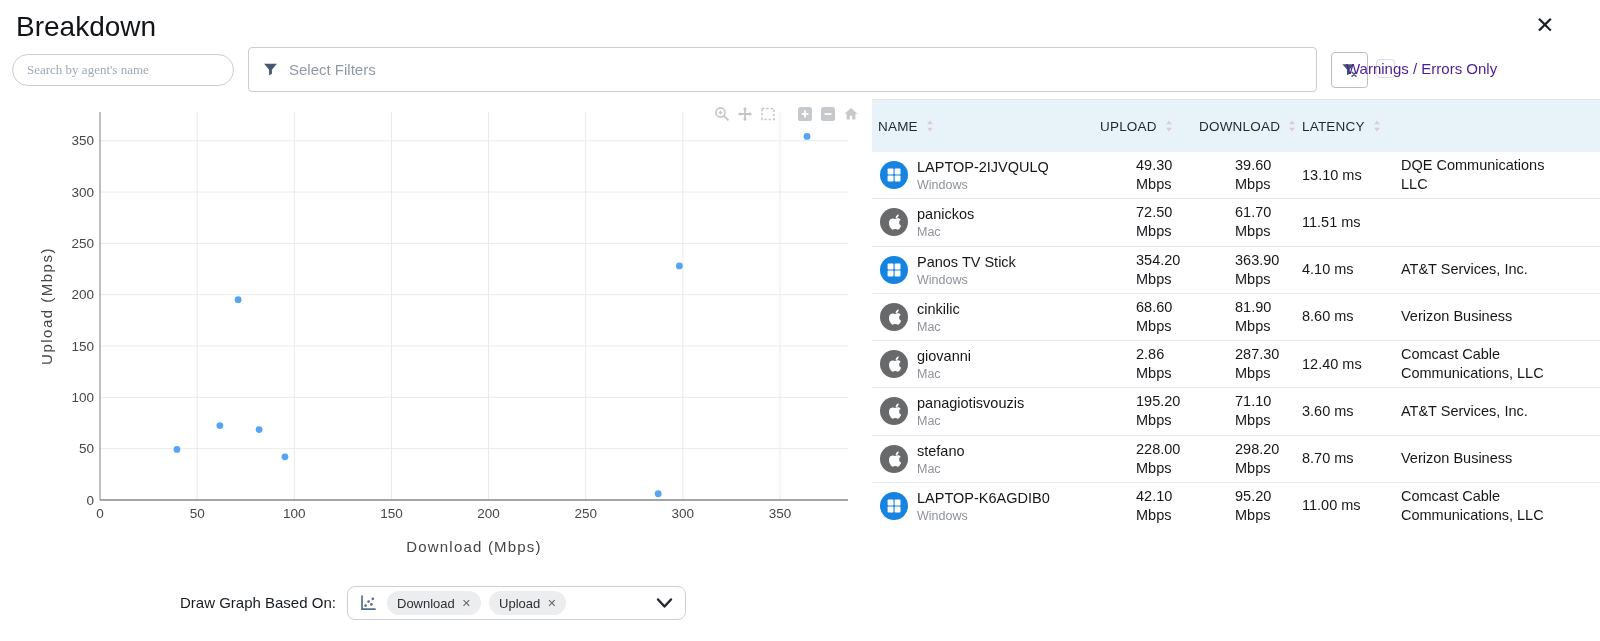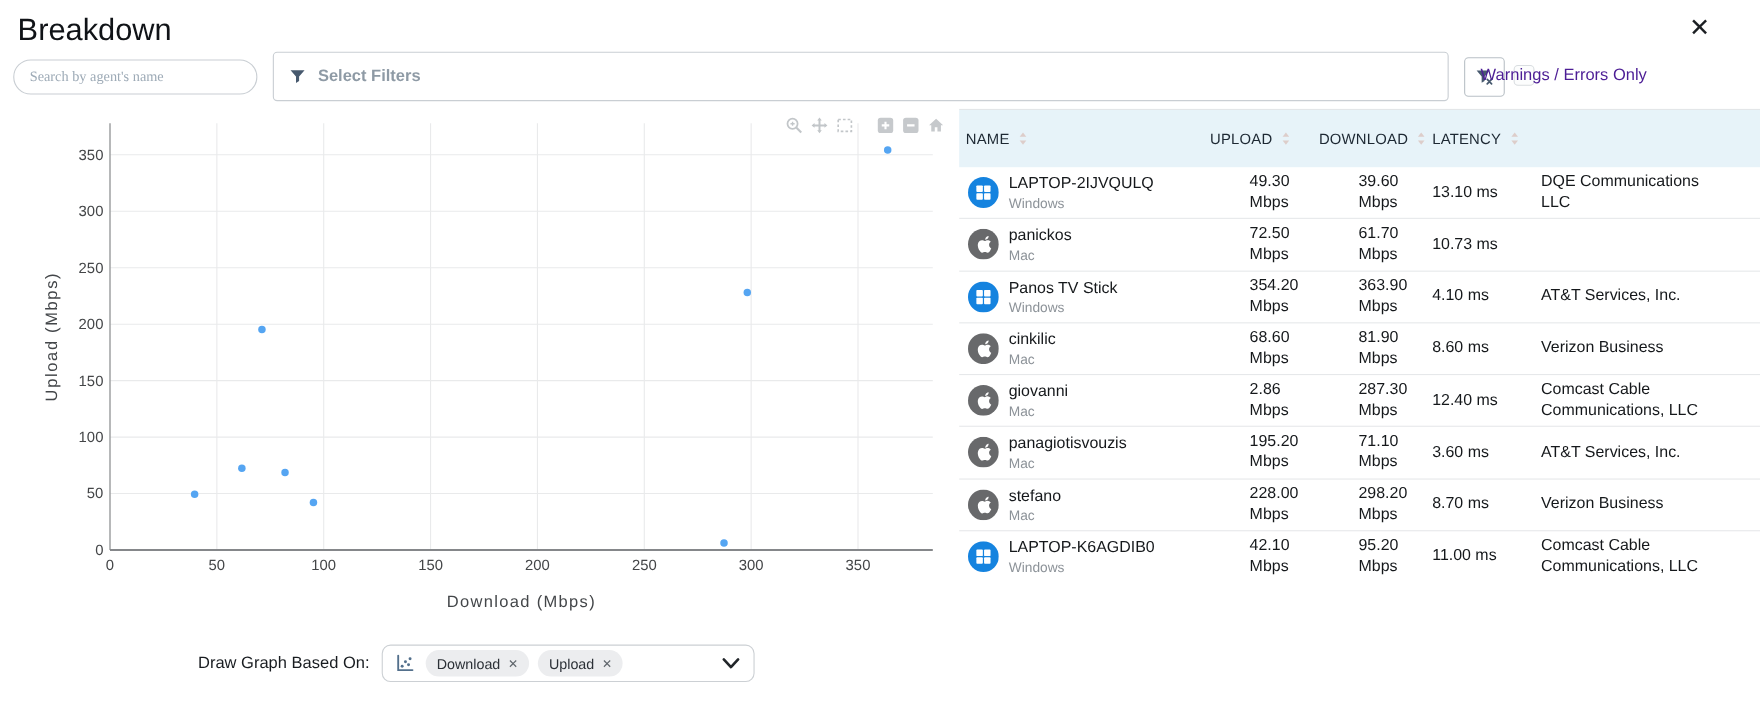--- a/index.html
+++ b/index.html
@@ -12,21 +12,21 @@
   .page-title { position:absolute; left:16px; top:11px; font-size:28px; font-weight:400; color:#101317; }
   .close-btn { position:absolute; left:1528px; top:8px; width:34px; height:34px; border:none; background:none;
                font-size:23px; color:#1c1f23; cursor:pointer; line-height:34px; text-align:center; }
   
   .search-input { position:absolute; left:12px; top:54px; width:222px; height:32px; border:1px solid #c9ced3;
                   border-radius:16px; padding:0 14px; font-size:13px; color:#33404d; outline:none;
                   font-family:Liberation Serif, serif; }
   .search-input::placeholder { color:#9daab6; }
   .filter-bar { position:absolute; left:248px; top:47px; width:1069px; height:45px; border:1px solid #c9ced3;
                 border-radius:4px; background:#fff; display:flex; align-items:center; padding-left:13px; cursor:text; }
-  .filter-placeholder { font-size:15px; color:#8e9aa5; margin-left:10px;font-weight:bold; }
+  .filter-placeholder { font-size:15px; color:#8e9aa5; margin-left:10px; }
   .clear-filter-btn { position:absolute; left:1331px; top:52px; width:37px; height:36px; border:1px solid #b9c0c6;
                       border-radius:4px; background:#fff; display:flex; align-items:center; justify-content:center; cursor:pointer; }
   .warn-checkbox { position:absolute; left:1376px; top:59px; width:19px; height:19px; border:1.5px solid #d9dde0;
                    border-radius:4px; background:#fcfdfd; cursor:pointer; }
   .warn-label { position:absolute; left:1346px; top:60px; font-size:15px; color:#4c1d95; }
   
   .chart-wrap { position:absolute; left:0; top:100px; width:862px; height:475px; }
   .chart-svg { position:absolute; left:0; top:0; }
   .modebar { position:absolute; left:713px; top:5px; display:flex; align-items:center; gap:6px; }
   .modebar .mb-btn { width:17px; height:17px; display:flex; align-items:center; justify-content:center;
@@ -273,21 +273,21 @@
               </g>
             </svg>
           </span>
           <div>
             <div class="agent-name">panickos</div>
             <div class="agent-os">Mac</div>
           </div>
         </div>
         <div class="c-val"><span class="wrapcap">72.50 Mbps</span></div>
         <div class="c-val"><span class="wrapcap">61.70 Mbps</span></div>
-        <div class="c-val lat"><span>10.73 ms</span></div>
+        <div class="c-val lat"><span>11.51 ms</span></div>
       </div>
       <div class="t-row">
         <div class="c-name">
           <span style="display: flex;">
             <svg class="os-badge" viewBox="0 0 28 28" width="28" height="28">
               <circle cx="14" cy="14" r="14" fill="#1583df"></circle>
               <g fill="#fff">
                 <rect x="7.6" y="7.6" width="5.9" height="5.9" rx="0.8"></rect>
                 <rect x="14.6" y="7.6" width="5.9" height="5.9" rx="0.8"></rect>
                 <rect x="7.6" y="14.6" width="5.9" height="5.9" rx="0.8"></rect>

